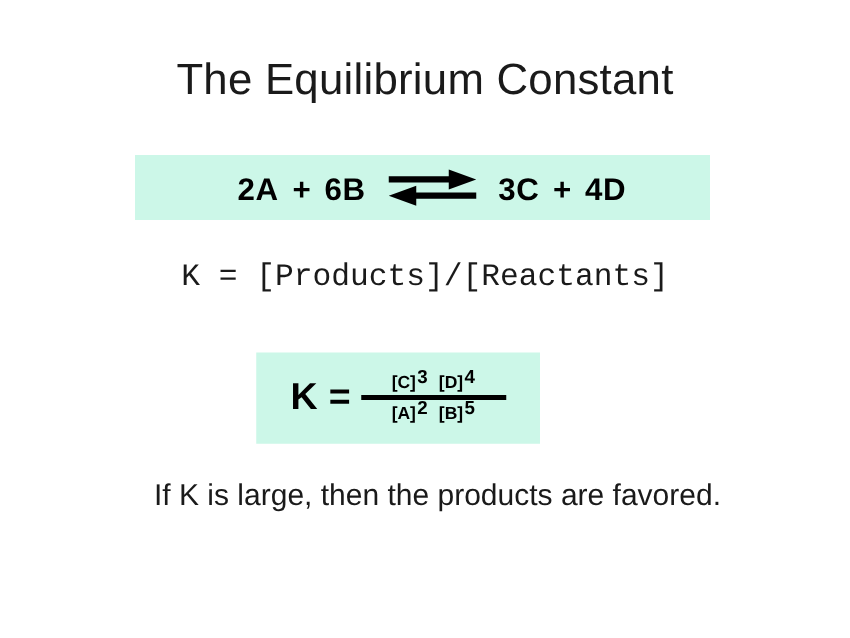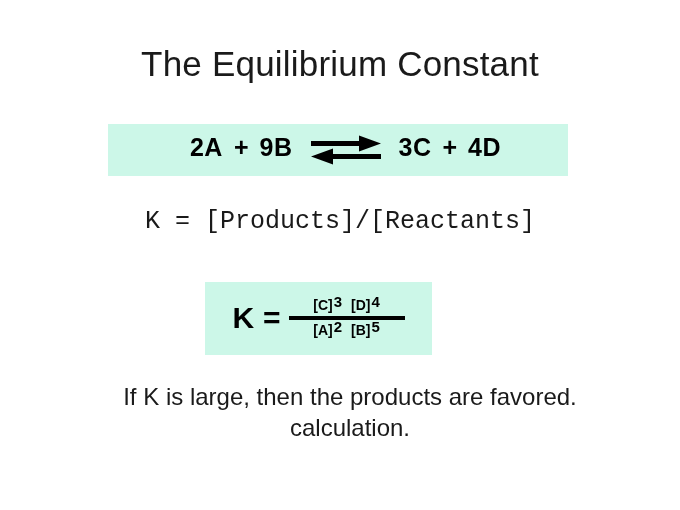--- a/index.html
+++ b/index.html
@@ -44,21 +44,21 @@
     top: 124px;
     width: 460px;
     height: 52px;
     background: #ccf7e8;
     display: flex;
     align-items: center;
     justify-content: center;
   }
   .reaction-inner {
     display: flex;
-    align-items: flex-start;
+    align-items: flex-end;
     justify-content: center;
     gap: 0px;
     margin-left: 15px;
   }
   .rxn-term {
     font-size: 25px;
     font-weight: bold;
     color: #000000;
     letter-spacing: 0.5px;
     white-space: nowrap;
@@ -183,21 +183,21 @@
 <body>
 
 <div class="slide">
 
   <div class="title">The Equilibrium Constant</div>
 
   <div class="reaction-box">
     <div class="reaction-inner">
       <span class="rxn-term">2A</span>
       <span class="rxn-plus">+</span>
-      <span class="rxn-term">9B</span>
+      <span class="rxn-term">6B</span>
 
       <span class="eq-arrow">
         <svg width="74" height="34" viewBox="0 0 74 34" aria-hidden="true">
 
           <rect x="2" y="8" width="58" height="5" fill="#000000"></rect>
           <polygon points="50,2.5 72,10.5 50,18.5" fill="#000000"></polygon>
 
           <rect x="14" y="21" width="58" height="5" fill="#000000"></rect>
           <polygon points="24,15.5 2,23.5 24,31.5" fill="#000000"></polygon>
         </svg>
@@ -241,16 +241,15 @@
             <span class="species">[B]</span>
             <span class="expo">5</span>
           </span>
         </span>
       </span>
     </div>
   </div>
 
   <div class="note">
     <span class="note-line">If K is large, then the products are favored.</span>
-    <span class="note-line">calculation.</span>
   </div>
 
 </div>
 
 </body></html>

